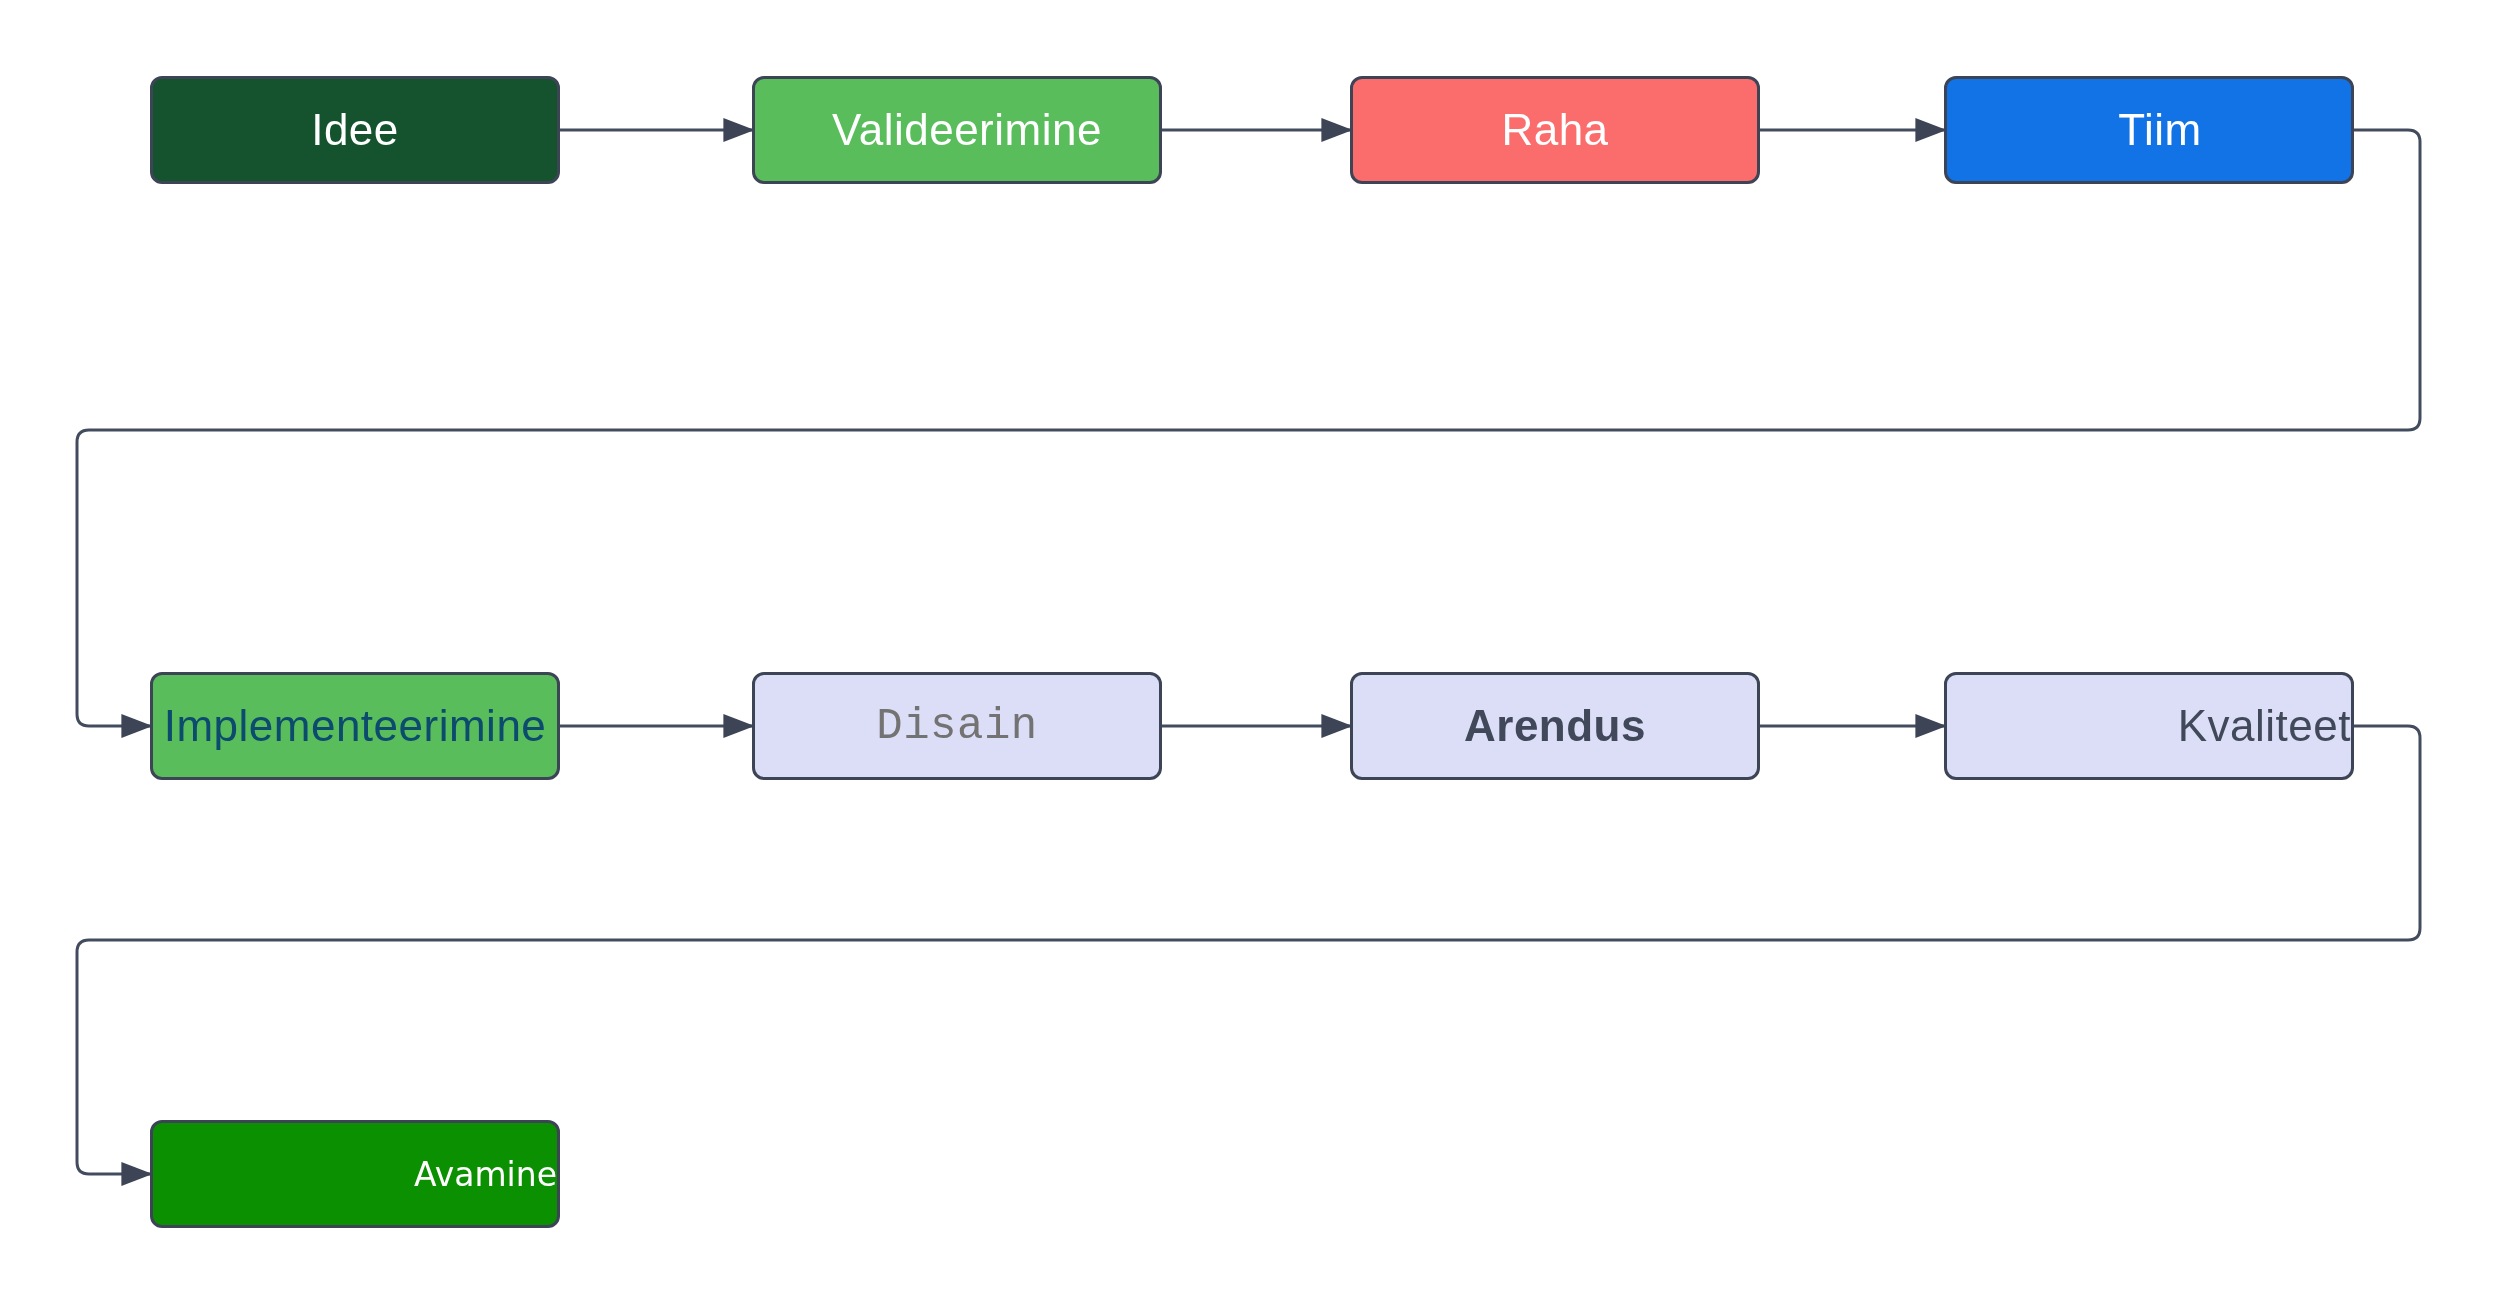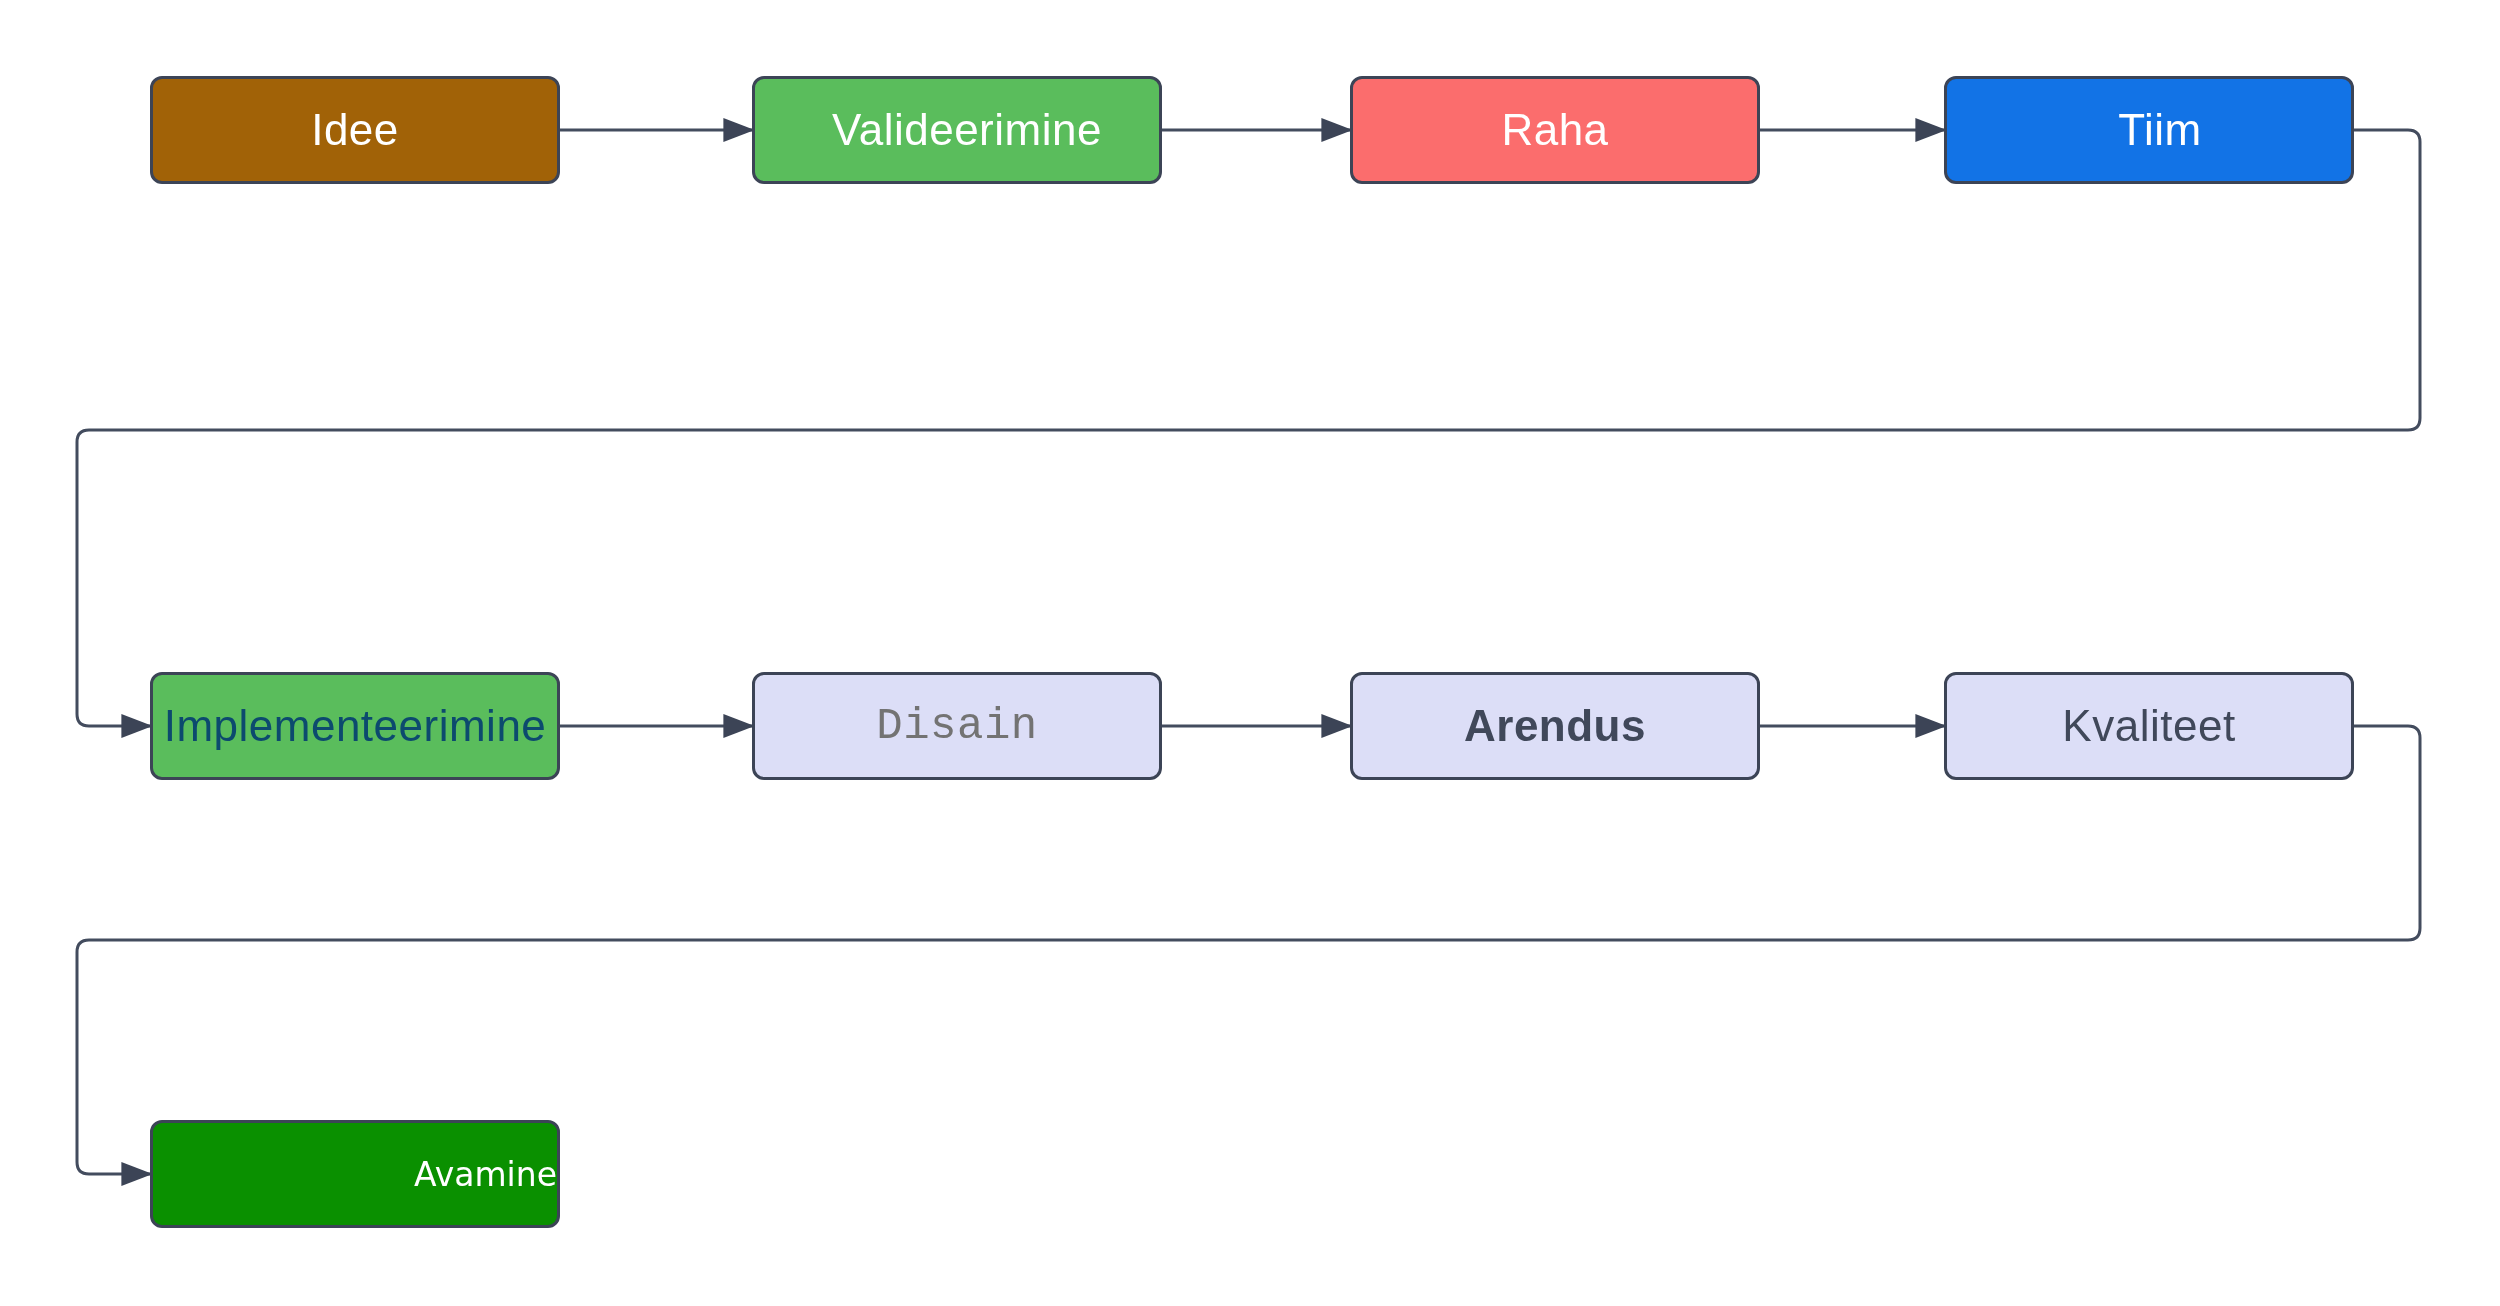--- a/index.html
+++ b/index.html
@@ -38,21 +38,21 @@
 
     <path class="edge" marker-end="url(#arrow)" d="M2354,130 H2408 Q2420,130 2420,142 V418 Q2420,430 2408,430 H89 Q77,430 77,442 V714 Q77,726 89,726 H150"></path>
 
     <path class="edge" marker-end="url(#arrow)" d="M560,726 H752"></path>
     <path class="edge" marker-end="url(#arrow)" d="M1162,726 H1350"></path>
     <path class="edge" marker-end="url(#arrow)" d="M1760,726 H1944"></path>
 
     <path class="edge" marker-end="url(#arrow)" d="M2354,726 H2408 Q2420,726 2420,738 V928 Q2420,940 2408,940 H89 Q77,940 77,952 V1162 Q77,1174 89,1174 H150"></path>
   </svg>
 
-  <div class="node c1 r1" style="background-color: #a16207; color: rgb(255, 255, 255);">
+  <div class="node c1 r1" style="background-color: #14532d; color: rgb(255, 255, 255);">
     <span class="node-label">Idee</span>
   </div>
   <div class="node c2 r1" style="background-color: rgb(90, 189, 92); color: rgb(255, 255, 255); padding-left: 20px;">
     <span class="node-label">Valideerimine</span>
   </div>
   <div class="node c3 r1" style="background-color: rgb(251, 109, 109); color: rgb(255, 255, 255);">
     <span class="node-label">Raha</span>
   </div>
   <div class="node c4 r1" style="background-color: rgb(18, 115, 230); color: rgb(255, 255, 255); padding-left: 22px;">
     <span class="node-label">Tiim</span>
@@ -60,21 +60,21 @@
 
   <div class="node c1 r2" style="background-color: rgb(90, 189, 92); color: #0c4a6e;">
     <span class="node-label">Implementeerimine</span>
   </div>
   <div class="node c2 r2" style="background-color: rgb(220, 222, 247); color: #737373; font-family: Liberation Mono, monospace;">
     <span class="node-label">Disain</span>
   </div>
   <div class="node c3 r2" style="background-color: rgb(220, 222, 247); color: rgb(64, 72, 90); font-weight: bold;">
     <span class="node-label">Arendus</span>
   </div>
-  <div class="node c4 r2" style="background-color: rgb(220, 222, 247); color: rgb(64, 72, 90);">
+  <div class="node c4 r2" style="background-color: rgb(220, 222, 247); color: rgb(64, 72, 90); justify-content: flex-end;">
     <span class="node-label">Kvaliteet</span>
   </div>
 
   <div class="node small-label c1 r3" style="background-color: rgb(10, 144, 0); color: rgb(255, 255, 255); justify-content: flex-end;">
     <span class="node-label">Avamine</span>
   </div>
 
 </div>
 
 </body></html>

